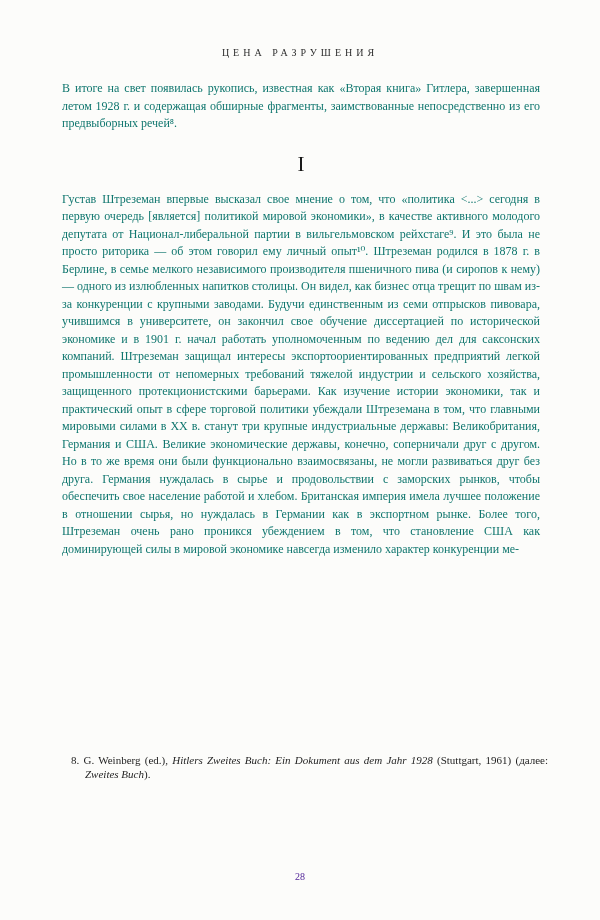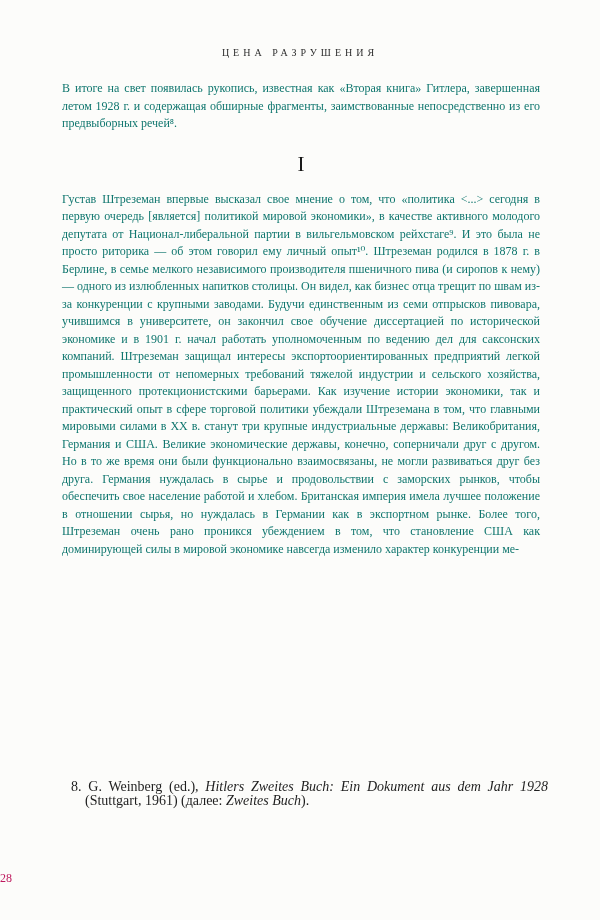--- a/index.html
+++ b/index.html
@@ -41,37 +41,38 @@
   }
   .section-heading {
     text-align: center;
     font-size: 21px;
     line-height: 22px;
     margin: 20px 0 16px 0;
     color: #161616;
   }
   .footnotes {
     position: absolute;
-    left: 71px; top: 780px; width: 477px;
-    font-size: 14px;
+    left: 71px; top: 754px; width: 477px;
+    font-size: 11px;
     line-height: 13.9px;
     color: #1e1e1e;
   }
   .footnote {
     margin: 0 0 5px 0;
     padding-left: 14px;
     text-indent: -14px;
     text-align: justify;
   }
   .footnote .italic { font-style: italic; }
   .page-number {
     position: absolute;
     top: 871px; left: 0; width: 100%;
-    font-size: 12px;
-    color: #be185d;
+    text-align: center;
+    font-size: 10px;
+    color: #4c1d95;
   }
 </style>
 </head>
 <body>
 
 <div class="page">
 
   <div class="running-header">ЦЕНА РАЗРУШЕНИЯ</div>
 
   <div class="text-block">

